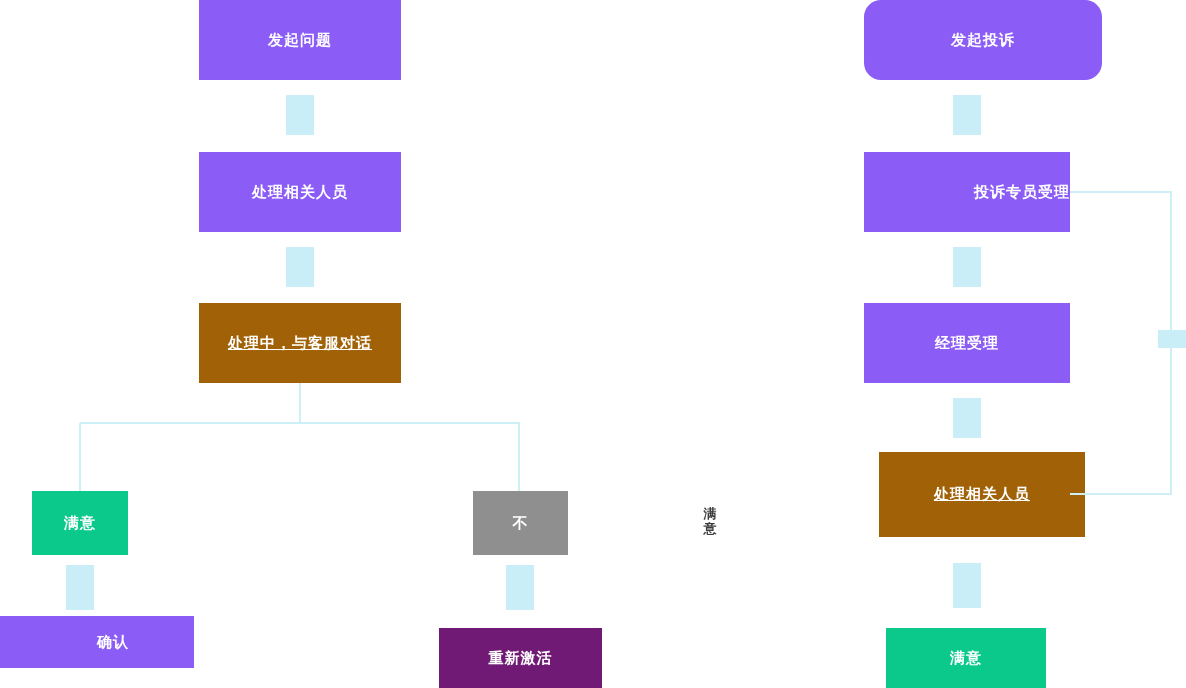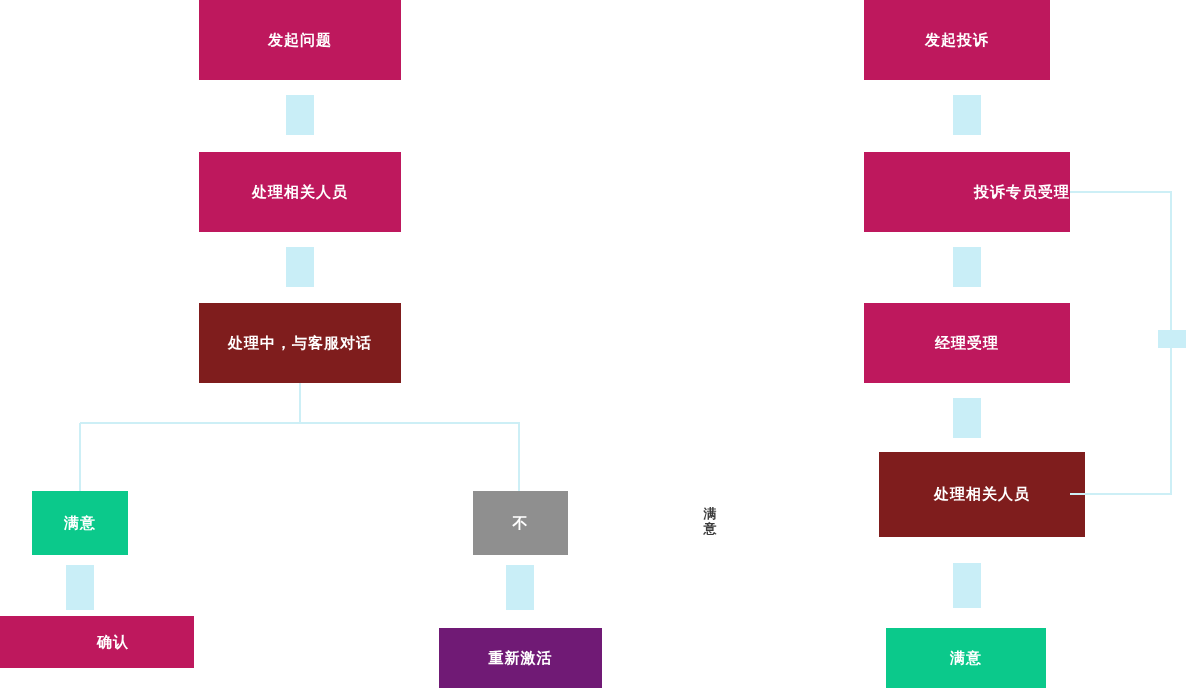--- a/index.html
+++ b/index.html
@@ -21,22 +21,22 @@
     position: absolute;
     display: flex;
     align-items: center;
     justify-content: center;
     color: #ffffff;
     font-weight: bold;
     font-size: 15px;
     letter-spacing: 1px;
     text-align: center;
   }
-  .cyan   { background: #be185d; }
-  .teal   { background: #7f1d1d; }
+  .cyan   { background: #8b5cf6; }
+  .teal   { background: #a16207; text-decoration: underline; }
   .green  { background: #0bc98b; }
   .gray   { background: #8f8f8f; }
   .yellow { background: #701a75; }
   .conn {
     position: absolute;
     background: #c9eef7;
   }
   .line {
     position: absolute;
     background: #cdeff6;
@@ -67,21 +67,21 @@
   .l-conn2 { left: 286px; top: 247px; width: 28px; height: 40px; }
   .l-conn3 { left: 66px;  top: 565px; width: 28px; height: 45px; }
   .l-conn4 { left: 506px; top: 565px; width: 28px; height: 45px; }
 
   .l-line-down   { left: 299px; top: 383px; width: 2px;   height: 40px; }
   .l-line-horiz  { left: 80px;  top: 422px; width: 440px; height: 2px;  }
   .l-line-left   { left: 79px;  top: 423px; width: 2px;   height: 68px; }
   .l-line-right  { left: 518px; top: 423px; width: 2px;   height: 68px; }
 
   
-  .r-step1 { left: 864px; top: 0;     width: 186px; height: 80px; }
+  .r-step1 { left: 864px; top: 0;     width: 238px; height: 80px; border-radius: 17px; }
   .r-step2 { left: 864px; top: 152px; width: 206px; height: 80px; justify-content: flex-end; }
   .r-step3 { left: 864px; top: 303px; width: 206px; height: 80px; }
   .r-step4 { left: 864px; top: 452px; width: 206px; height: 85px; margin-left: 15px; }
   .r-sat   { left: 886px; top: 628px; width: 160px; height: 60px; }
 
   .r-conn1 { left: 953px; top: 95px;  width: 28px; height: 40px; }
   .r-conn2 { left: 953px; top: 247px; width: 28px; height: 40px; }
   .r-conn3 { left: 953px; top: 398px; width: 28px; height: 40px; }
   .r-conn4 { left: 953px; top: 563px; width: 28px; height: 45px; }
 

